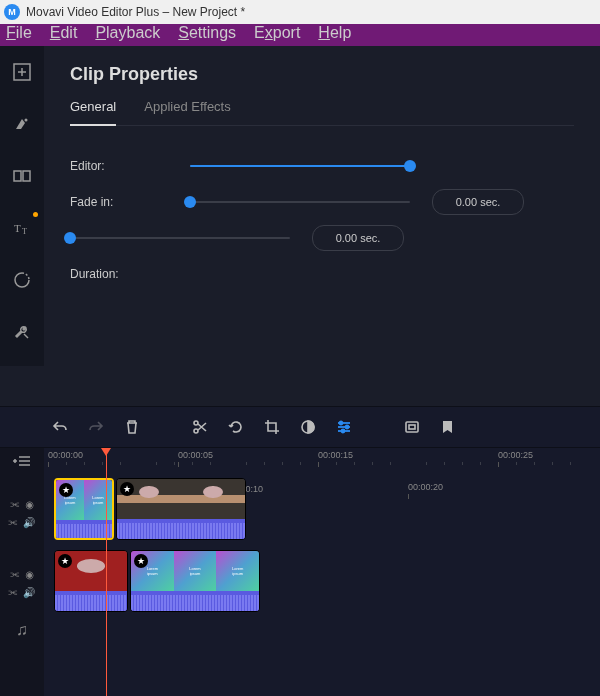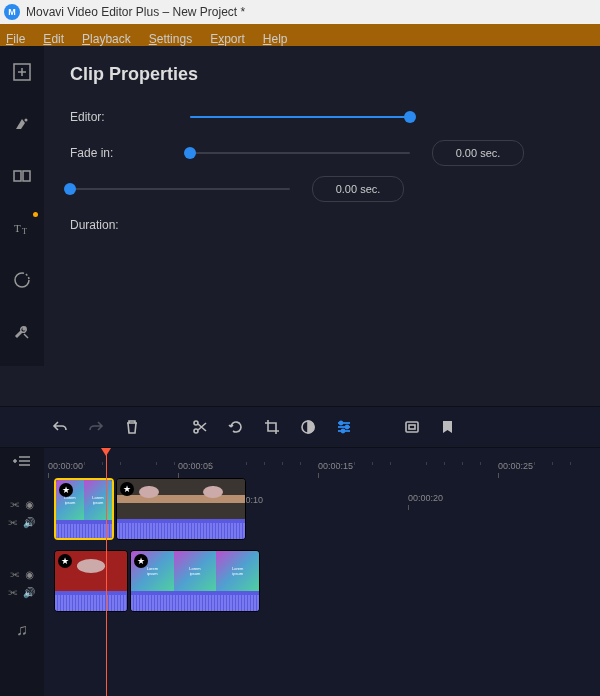--- a/index.html
+++ b/index.html
@@ -3,21 +3,21 @@
 <meta charset="utf-8">
 <style>
 html,body{margin:0;padding:0;width:600px;height:696px;background:#fff;font-family:-apple-system,"Segoe UI",Arial,sans-serif;overflow:hidden}
 svg{display:block}
 
 
 .titlebar{height:24px;display:flex;align-items:center;padding:0 4px;background:#f0f0f0;font-size:12px;color:#333}
 .titlebar .logo{width:16px;height:16px;background:#2a8af0;border-radius:50%;display:flex;align-items:center;justify-content:center;color:#fff;font-size:9px;font-weight:bold;margin-right:6px}
 
 
-.menubar{height:22px;background:#a16207;display:flex;align-items:flex-end;padding:0 6px;font-size:12px;color:#ccc}
+.menubar{height:22px;background:#701a75;display:flex;align-items:flex-start;padding:0 6px;font-size:16px;color:#ccc}
 .menubar span{margin-right:18px;cursor:pointer}
 .menubar span u{text-decoration:underline}
 
 
 .dark{background:#1a1d29;color:#bbb;height:650px;display:flex;flex-direction:column}
 
 
 .upper{display:flex;flex:0 0 320px}
 .sidebar{width:44px;background:#131620;display:flex;flex-direction:column;align-items:center;padding-top:12px;gap:24px}
 .sidebtn{width:28px;height:28px;display:flex;align-items:center;justify-content:center;color:#999;cursor:pointer;position:relative}
@@ -48,21 +48,21 @@
 
 .timeline{flex:1;display:flex;background:#16192a;position:relative;overflow:hidden}
 .tlleft{width:44px;background:#12141f;display:flex;flex-direction:column;align-items:center;padding-top:2px}
 .addtrack{width:28px;height:22px;display:flex;align-items:center;justify-content:center;color:#aaa}
 .trackhead{height:70px;display:flex;flex-direction:column;align-items:center;justify-content:center;gap:6px;color:#888;font-size:10px}
 .trackhead-sm{height:24px;display:flex;align-items:center;justify-content:center;color:#888}
 .trackhead .r{display:flex;gap:6px;align-items:center}
 
 .tracks{flex:1;position:relative}
 .ruler{height:26px;position:relative;font-size:9px;color:#888}
-.ruler .tick{position:absolute;top:13px;display:flex;flex-direction:column;align-items:flex-start}
+.ruler .tick{position:absolute;top:2px;display:flex;flex-direction:column;align-items:flex-start}
 .ruler .tick .ln{width:1px;height:5px;background:#555;margin-top:2px;margin-left:0}
 .ruler .minor{position:absolute;top:14px;width:1px;height:3px;background:#3a3d48}
 
 .playhead{position:absolute;top:0;bottom:0;width:1px;background:#ff5a3c;z-index:5}
 .playhead::before{content:"";position:absolute;top:0;left:-5px;width:0;height:0;border-left:5px solid transparent;border-right:5px solid transparent;border-top:8px solid #ff5a3c}
 
 .track{height:70px;position:relative;margin-bottom:2px}
 .clip{position:absolute;top:4px;height:62px;border-radius:4px;overflow:hidden;border:1px solid #000;box-sizing:border-box}
 .clip.sel{border:2px solid #ffcc00}
 .clip .vid{height:40px;background:#333;display:flex}
@@ -132,20 +132,24 @@
       <div class="sidebtn">
         <svg width="18" height="18" viewBox="0 0 18 18" fill="none" stroke="currentColor" stroke-width="1.5">
             <path d="M13 5a3 3 0 0 1-4 4L4 14l-1-1 5-5a3 3 0 0 1 4-4l-2 2 1 1 2-2z"></path>
             <line x1="11" y1="11" x2="15" y2="15"></line>
           </svg>
       </div>
     </div>
 
     <div class="panel">
       <h1>Clip Properties</h1>
+      <div class="tabs">
+        <div class="tab active">General</div>
+        <div class="tab">Applied Effects</div>
+      </div>
 
       <div class="row">
         <div class="lbl">Editor:</div>
         <div class="slider">
           <div class="rail"></div>
             <div class="fill" style="width:100%"></div>
             <div class="thumb" style="left:100%"></div>
         </div>
       </div>
 

